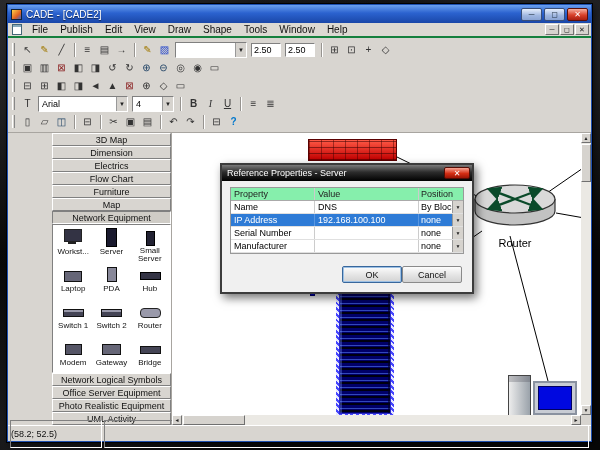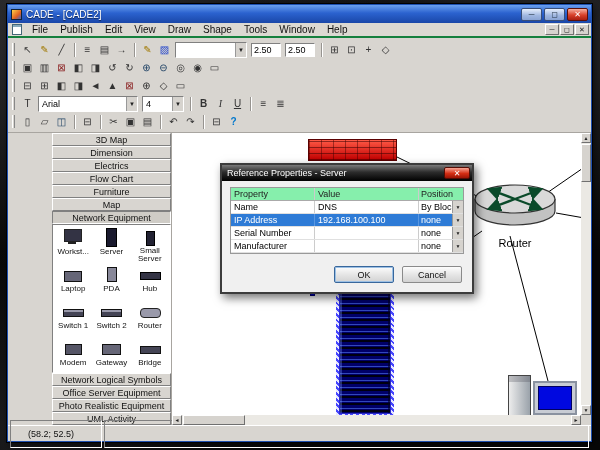--- a/index.html
+++ b/index.html
@@ -142,29 +142,29 @@
   .prow { display:flex; height:13px; align-items:stretch; border-bottom:1px solid #e0e0e0; }
   .prow.hdr { background:#86efac; border-bottom:1px solid #aaa; color:#222; }
   .c-prop { width:84px; padding:1px 3px; border-right:1px solid #ccc; overflow:hidden; white-space:nowrap; }
   .c-val { width:104px; padding:1px 3px; border-right:1px solid #ccc; overflow:hidden; white-space:nowrap; }
   .c-pos { width:44px; display:flex; align-items:stretch; overflow:hidden; }
   .pos-txt { flex:1; padding:1px 2px; white-space:nowrap; overflow:hidden; }
   .dd-btn { width:11px; background:#d6d3ce; border-left:1px solid #999; font-size:5px;
     display:flex; align-items:center; justify-content:center; color:#222; }
   .prow.selected { background:#2e7bd6; color:#fff; }
   .prow.selected .c-prop, .prow.selected .c-val { border-right-color:#5a97e0; }
-  .dlg-btns { display:flex; justify-content:flex-end; gap:8px; padding:12px 10px 9px; }
+  .dlg-btns { display:flex; justify-content:flex-end; gap:0; padding:12px 10px 9px; }
   .btn { width:60px; height:17px; font-size:9px; display:flex; align-items:center; justify-content:center;
     background:linear-gradient(#fdfdfd,#e8e8e8 45%,#d2d2d2); border:1px solid #8a8a8a; border-radius:2px; color:#111; }
   .btn.default { border-color:#38679c; box-shadow:0 0 0 1px #9cc0e4 inset; }
   
   .statusbar { flex:0 0 16px; height:16px; background:#d8d5d0; border-top:1px solid #fff;
     display:flex; align-items:center; padding:1px 2px; gap:2px; }
   .sb-cell { height:28px; border:1px solid; border-color:#808080 #fff #fff #808080;
-    font-size:9px; padding:0 17px; display:flex; align-items:center; color:#111; }
+    font-size:9px; padding:0 0; display:flex; align-items:center; color:#111; }
   .sb-coords { width:92px; }
   .sb-fill { flex:1; }
 </style>
 </head>
 <body>
 
 <div class="desktop" data-name="desktop">
   <div class="window" data-name="app-window">
 
     <div class="titlebar" data-name="title-bar">
@@ -339,21 +339,21 @@
               <span>▭</span>
             </span>
           </span>
       </div>
 
       <div class="tb-row" data-name="toolbar-font">
         <span class="grip" data-name="toolbar-grip"></span>
         <span class="tbi" data-name="text-tool-icon">
             <span>T</span>
           </span>
-        <span class="combo" style="width:100px" data-name="font-family-combo">
+        <span class="combo" style="width:90px" data-name="font-family-combo">
           <span data-name="font-family-value">Arial</span>
           <span class="dd" data-name="chevron-down-icon">▼</span>
         </span>
         <span class="combo" style="width:42px" data-name="font-size-combo">
           <span data-name="font-size-value">4</span>
           <span class="dd" data-name="chevron-down-icon">▼</span>
         </span>
         <span class="sep"></span>
         <span class="tbgroup">
 

